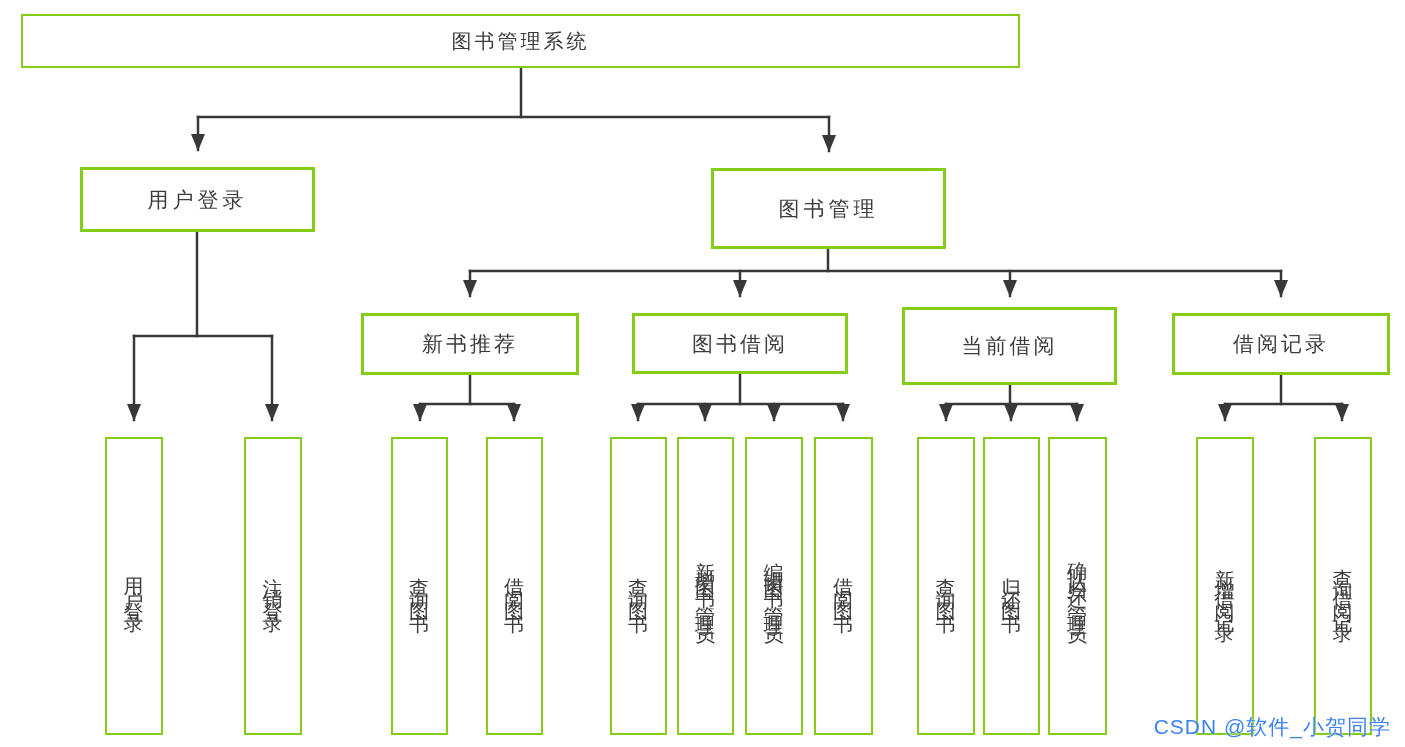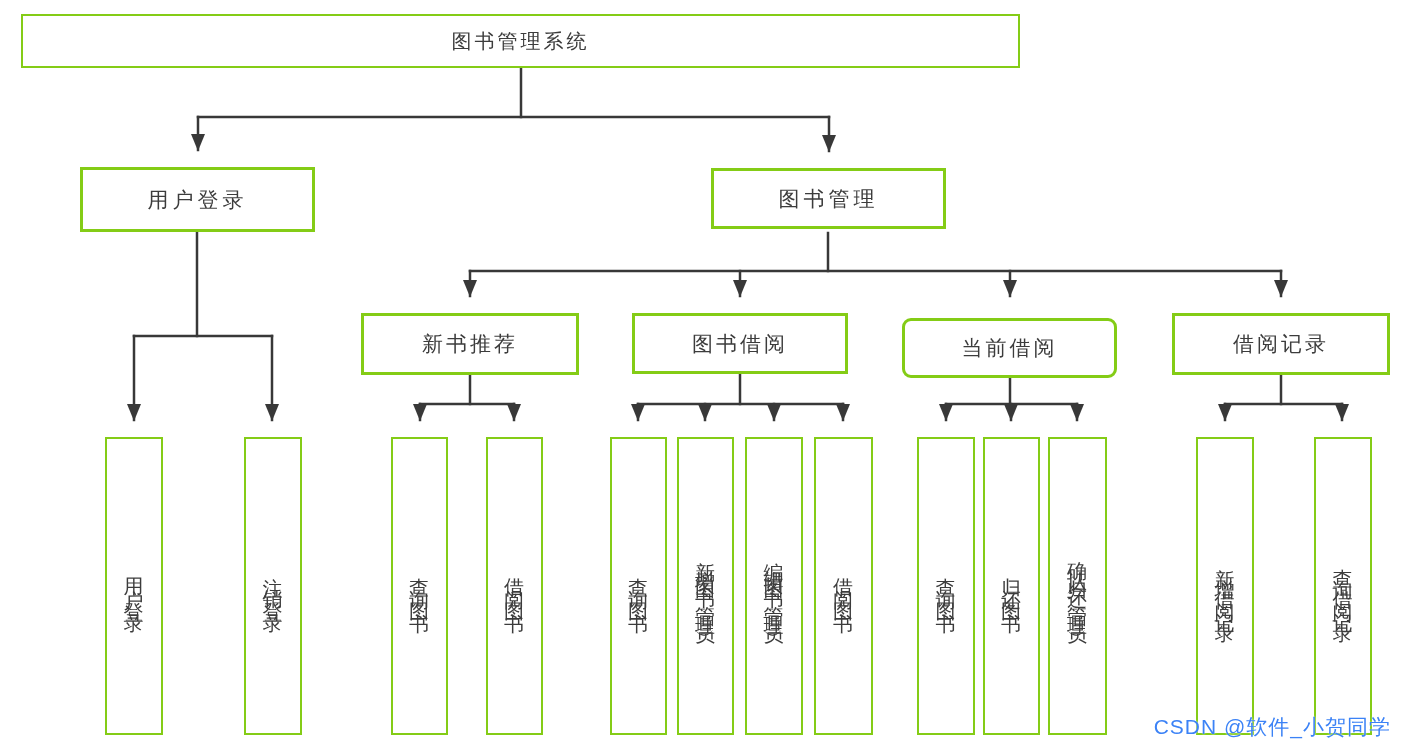--- a/index.html
+++ b/index.html
@@ -90,31 +90,31 @@
     </g>
   </svg>
 
   <div class="node root" style="left:21px;top:14px;width:999px;height:54px;">
     <span>图书管理系统</span>
   </div>
 
   <div class="node lvl2" style="left:80px;top:167px;width:235px;height:65px;">
     <span>用户登录</span>
   </div>
-  <div class="node lvl2" style="left:711px;top:168px;width:235px;height:61px;">
+  <div class="node lvl2" style="left:711px;top:168px;width:235px;height:81px;">
     <span>图书管理</span>
   </div>
 
   <div class="node lvl3" style="left:361px;top:313px;width:218px;height:62px;">
     <span>新书推荐</span>
   </div>
   <div class="node lvl3" style="left:632px;top:313px;width:216px;height:61px;">
     <span>图书借阅</span>
   </div>
-  <div class="node lvl3" style="left:902px;top:318px;width:215px;height:60px;border-radius:9px;">
+  <div class="node lvl3" style="left:902px;top:307px;width:215px;height:78px;">
     <span>当前借阅</span>
   </div>
   <div class="node lvl3" style="left:1172px;top:313px;width:218px;height:62px;">
     <span>借阅记录</span>
   </div>
 
   <div class="node leaf" style="left:105px;top:437px;width:58px;height:298px;">
     <span class="vtext">用户登录</span>
   </div>
   <div class="node leaf" style="left:244px;top:437px;width:58px;height:298px;">

